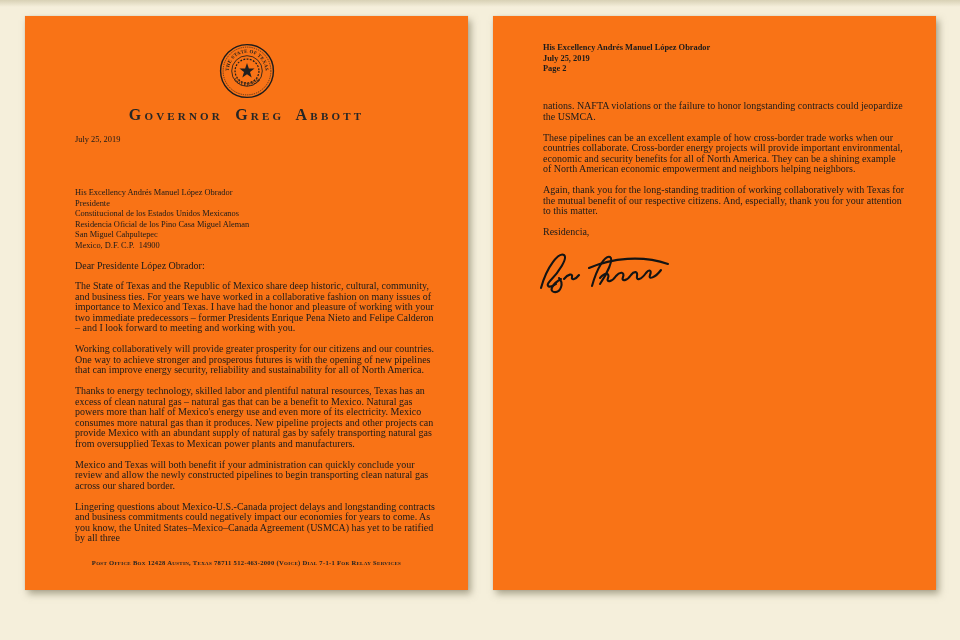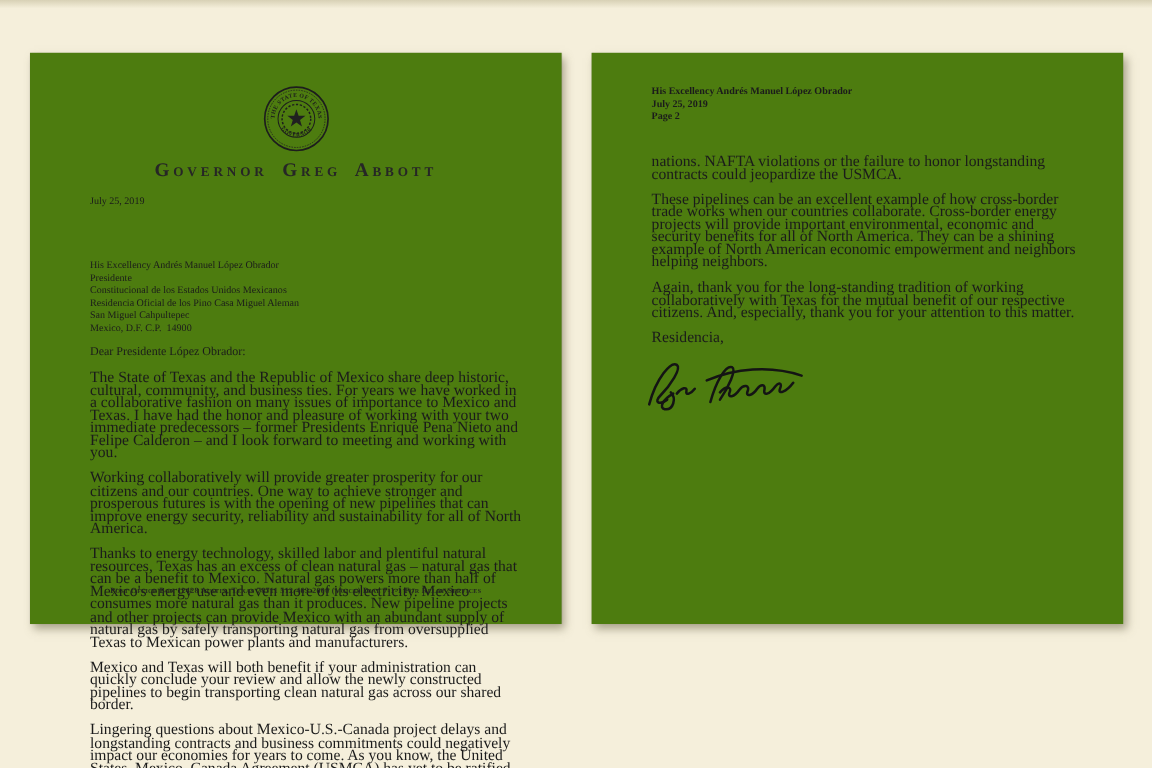--- a/index.html
+++ b/index.html
@@ -15,25 +15,24 @@
     background: #f5efdb;
   }
   .top-shade {
     position: absolute; top: 0; left: 0; right: 0; height: 7px;
     background: linear-gradient(#d8d1b5, rgba(216,209,181,0));
     pointer-events: none;
   }
   .page {
     position: absolute;
     top: 16px;
-    width: 443px; height: 476px;
-    background: #4d7c0f;
+    width: 443px; height: 574px;
+    background: #f97316;
     box-shadow: 3px 4px 7px rgba(110,104,76,0.55), 0 0 1px rgba(0,0,0,0.18);
     color: #1b1b1b;
-    margin-top: 28px;
   }
   .page-1 { left: 25px; }
   .page-2 { left: 493px; }
 
   .seal-wrap {
     position: absolute; top: 27px; left: 0; right: 0;
     display: flex; justify-content: center;
   }
   .letterhead-title {
     position: absolute; top: 90px; left: 0; right: 0;
@@ -51,21 +50,21 @@
     position: absolute; top: 172px; left: 50px; right: 31px;
     font-size: 8.4px; line-height: 10.5px;
   }
   .recipient-block div { white-space: pre-wrap; }
   .salutation {
     position: absolute; top: 244px; left: 50px;
     font-size: 10px;
   }
   .body-flow {
     position: absolute; left: 50px; right: 31px;
-    font-size: 13px; line-height: 10.5px;
+    font-size: 10px; line-height: 10.5px;
     text-align: left;
   }
   .body-flow-1 { top: 265px; }
   .body-flow p { margin: 0 0 10.5px 0; }
   .page-footer {
     position: absolute; bottom: 24px; left: 0; right: 0;
     text-align: center;
     font-size: 6.6px; font-weight: bold;
     font-variant: small-caps;
     letter-spacing: 0.3px;

